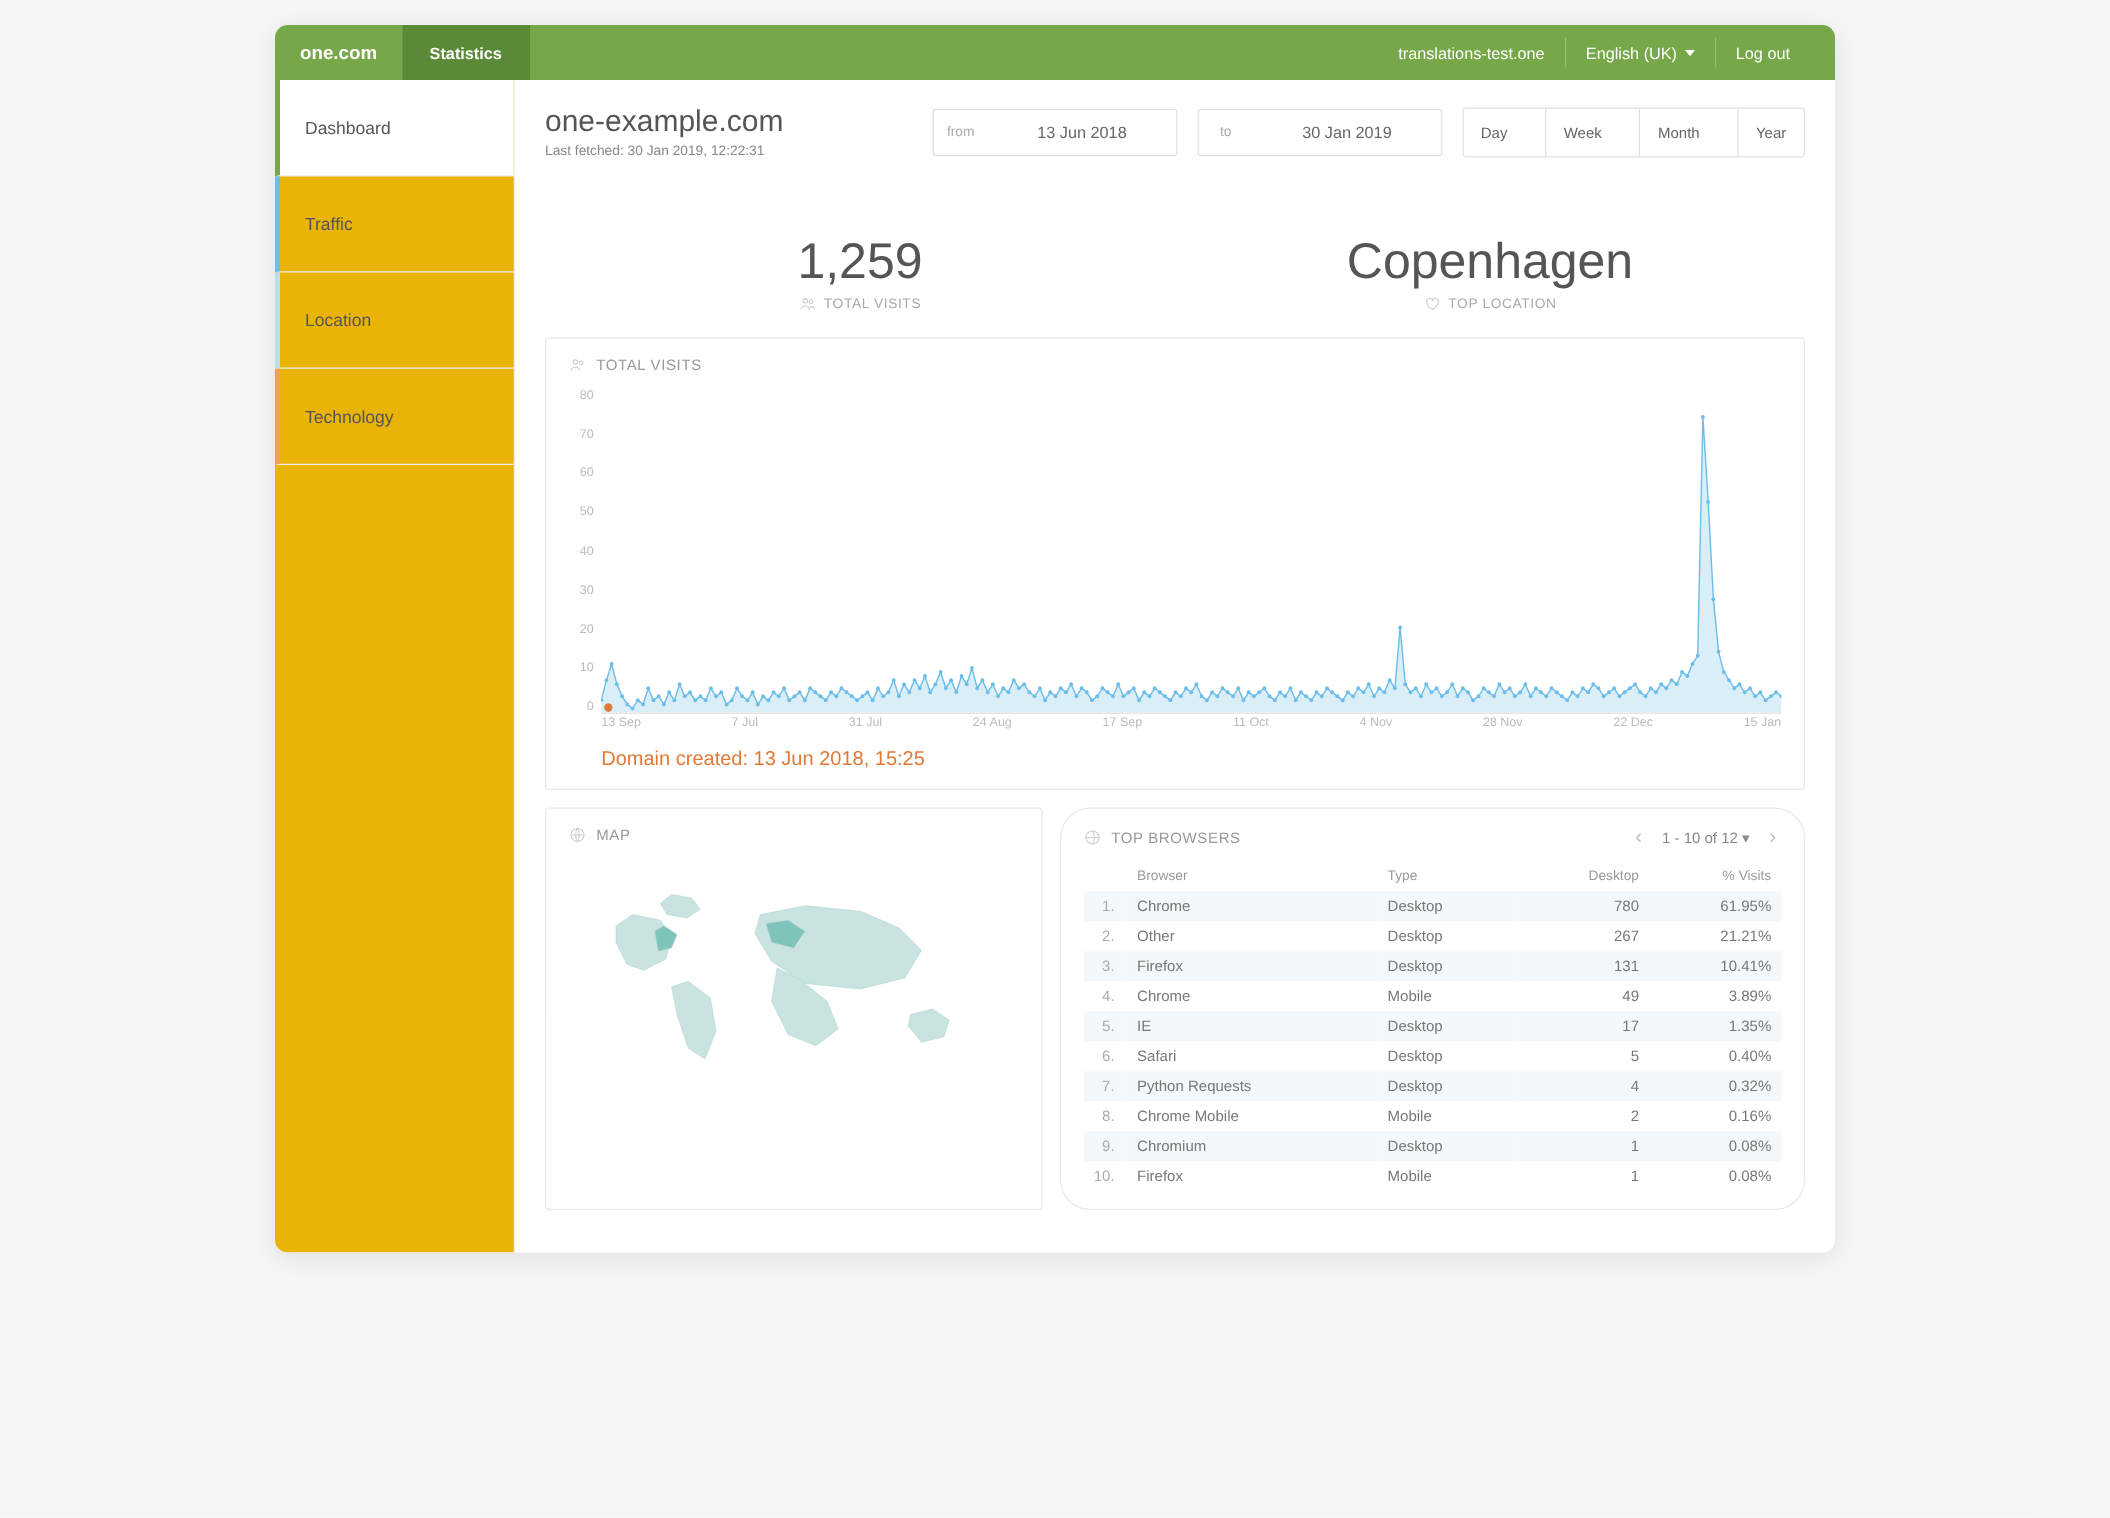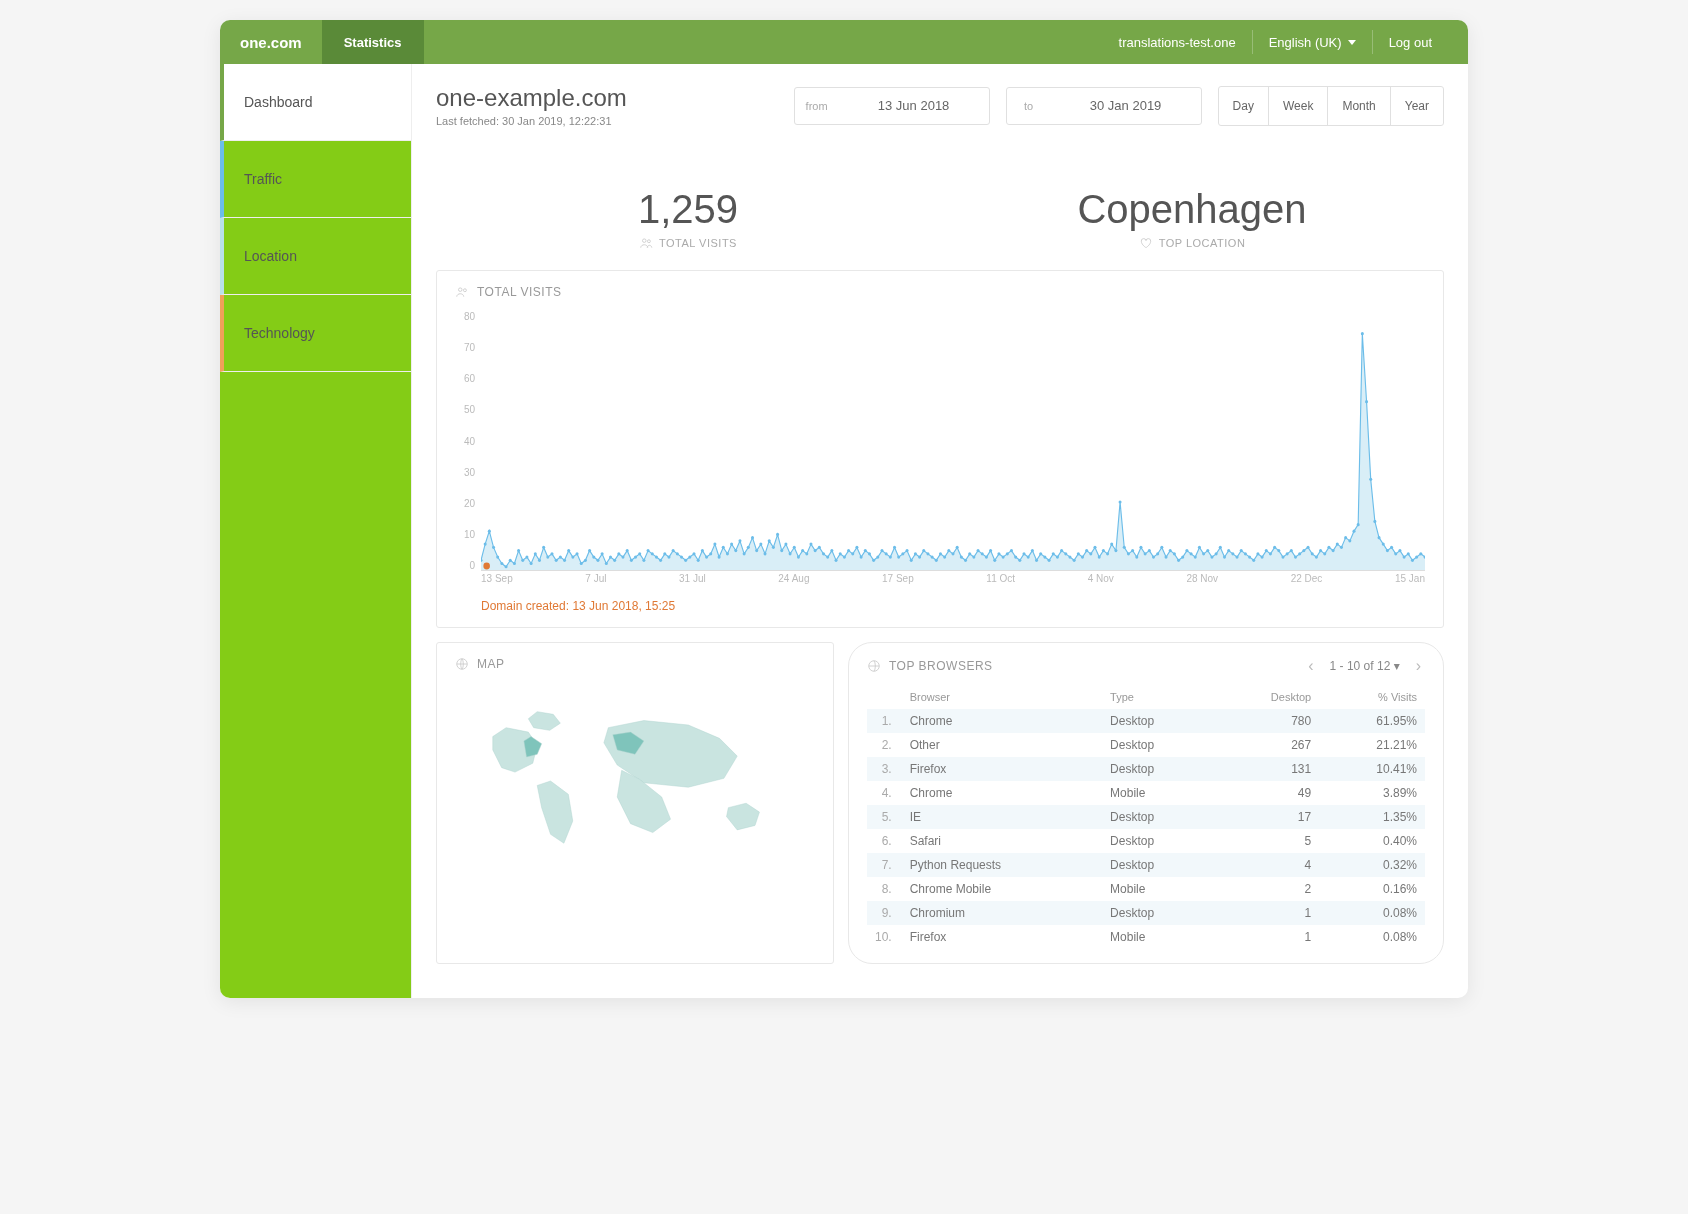--- a/index.html
+++ b/index.html
@@ -53,21 +53,21 @@
   gap: 6px;
   cursor: pointer;
 }
 .topright > div:first-child { border-left: none; }
 .body {
   display: flex;
   min-height: 840px;
 }
 .sidebar {
   width: 192px;
-  background: #84cc16;
+  background: #eab308;
   border-right: 1px solid #eee;
 }
 .sidebar-item {
   height: 77px;
   display: flex;
   align-items: center;
   padding-left: 20px;
   font-size: 14px;
   color: #555;
   border-bottom: 1px solid #eee;
@@ -121,20 +121,21 @@
 .date-box .val {
   flex: 1;
   text-align: center;
   font-size: 13px;
 }
 .period-group {
   display: flex;
   border: 1px solid #e0e0e0;
   border-radius: 3px;
   overflow: hidden;
+  gap: 16px;
 }
 .period-btn {
   height: 38px;
   padding: 0 14px;
   display: flex;
   align-items: center;
   font-size: 12px;
   color: #666;
   border-left: 1px solid #e0e0e0;
   cursor: pointer;
@@ -208,21 +209,21 @@
 .x-axis {
   position: absolute;
   left: 0; right: 0; bottom: 0;
   height: 18px;
   display: flex;
   justify-content: space-between;
   font-size: 10px;
   color: #bbb;
 }
 .chart-note {
-  font-size: 12px;
+  font-size: 16px;
   color: #e07935;
   margin-top: 8px;
   margin-left: 26px;
 }
 .lower-row {
   display: flex;
   gap: 14px;
 }
 .map-card { flex: 0 0 398px; }
 .browsers-card { flex: 1; border-radius: 24px; }

